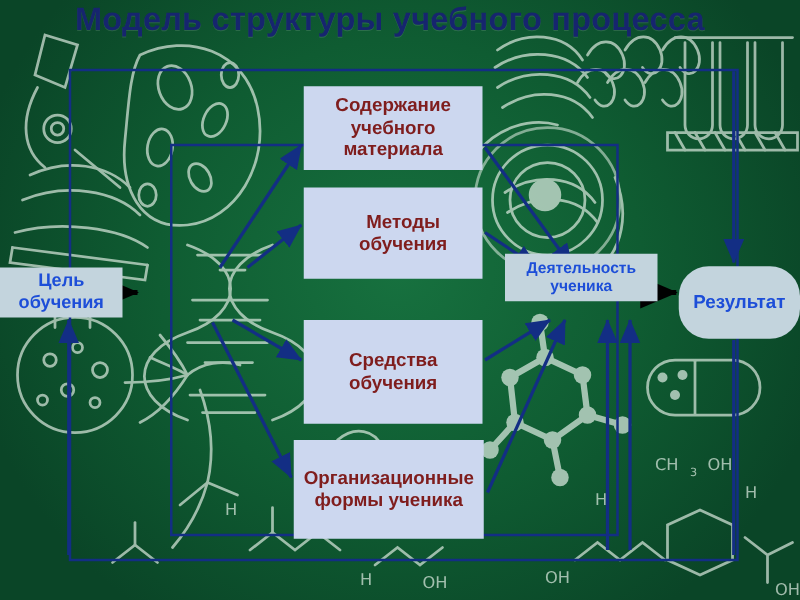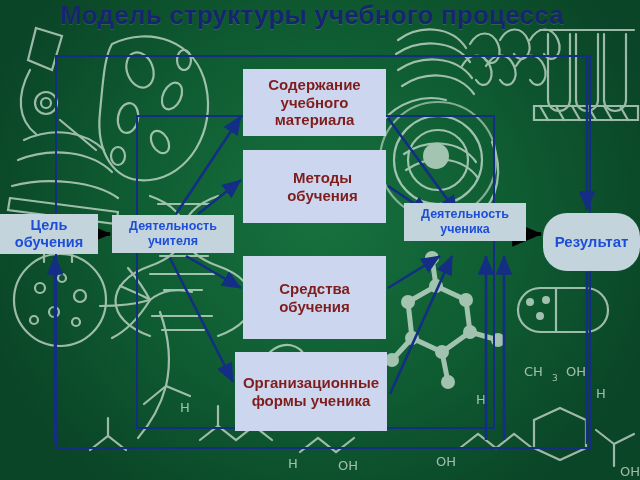--- a/index.html
+++ b/index.html
@@ -239,23 +239,20 @@
   </div>
   <div class="box blue" id="box-means">
     <span>Средства обучения</span>
   </div>
   <div class="box blue" id="box-forms">
     <span>Организационные формы ученика</span>
   </div>
   <div class="box red" id="box-goal">
     <span>Цель обучения</span>
   </div>
-  <div class="box red" id="box-teacher">
-    <span>Деятельность учителя</span>
-  </div>
   <div class="box red" id="box-student">
     <span>Деятельность ученика</span>
   </div>
   <div class="box red" id="box-result">
     <span>Результат</span>
   </div>
 
 </div>
 
 </body></html>

